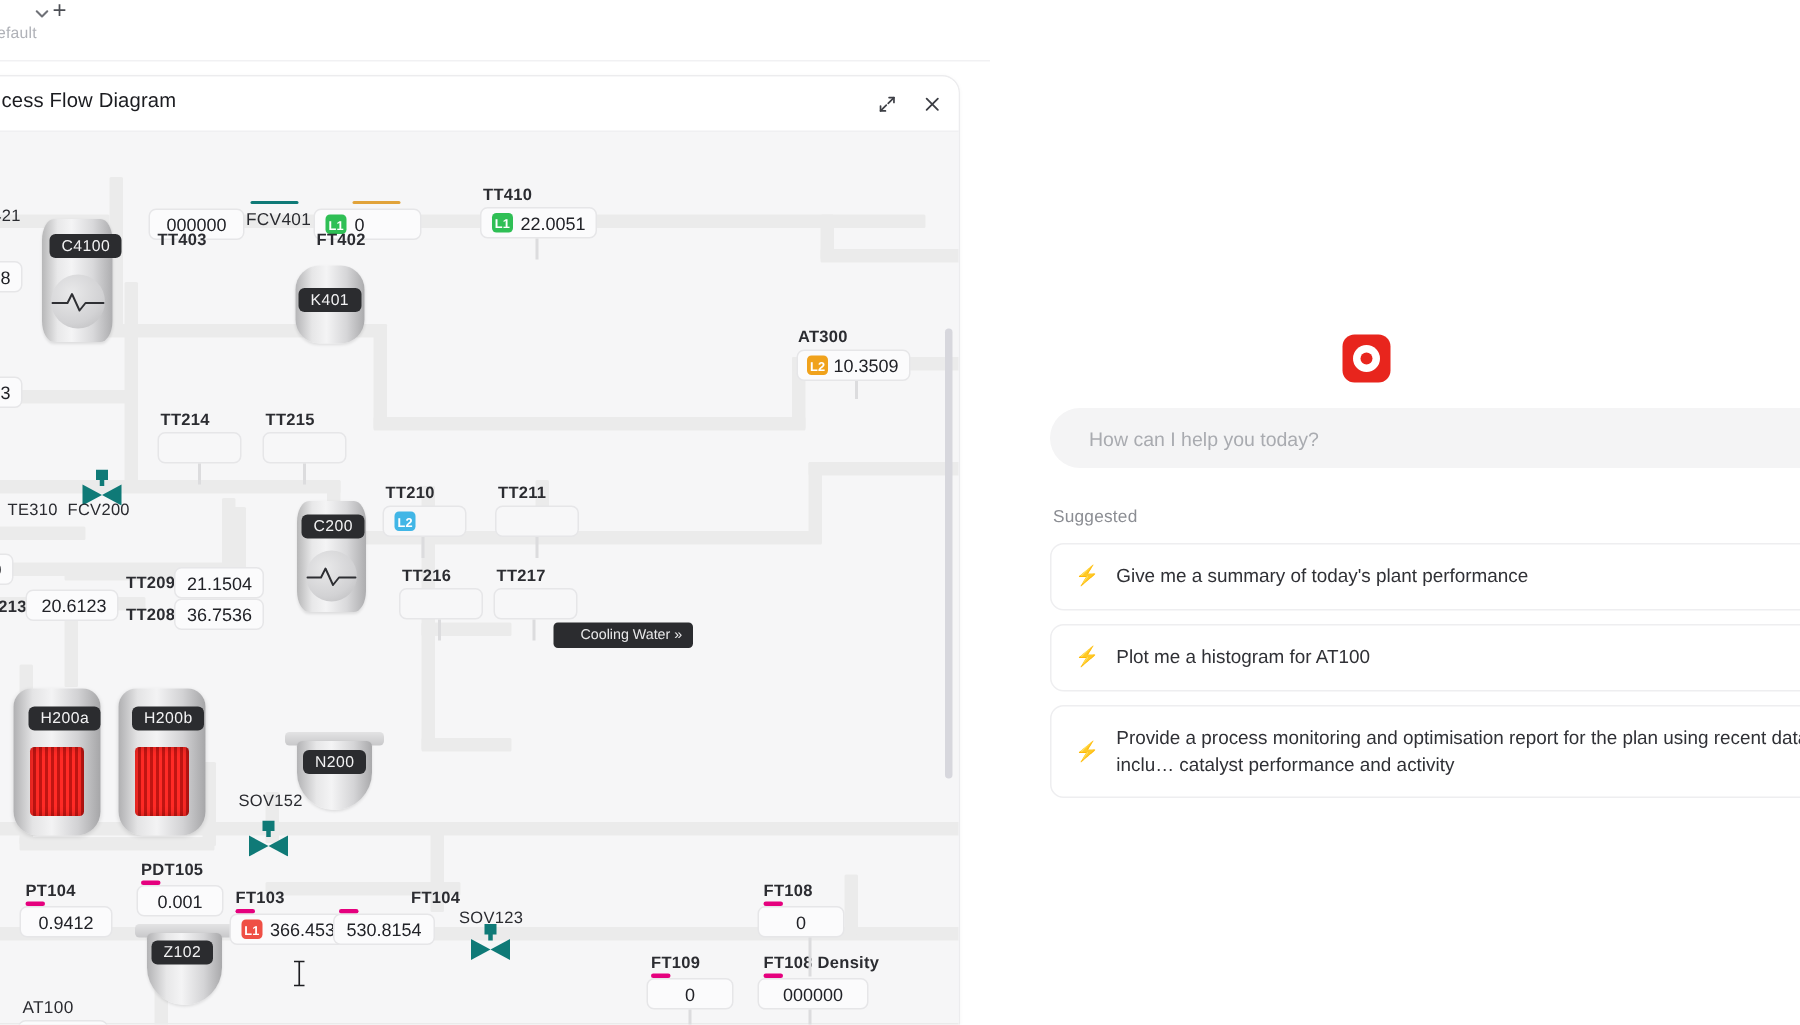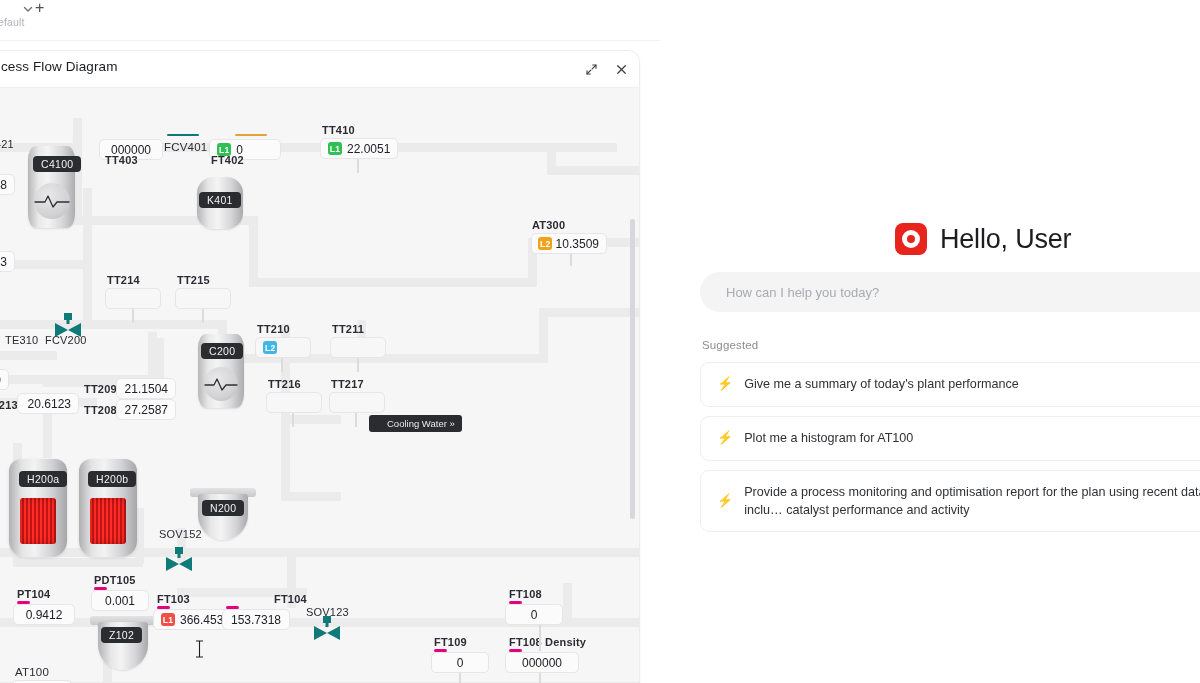--- a/index.html
+++ b/index.html
@@ -439,36 +439,36 @@
 
       <div class="pill-dark" style="left:382px;top:327px;padding-left:18px;">Cooling Water »</div>
 
       <div class="tag" style="left:-2px;top:311px;">TT213</div>
       <div class="ro num" style="left:30px;top:305px;width:62px;">20.6123</div>
 
       <div class="tag" style="left:97px;top:295px;">TT209</div>
       <div class="ro num" style="left:129px;top:290px;width:60px;">21.1504</div>
 
       <div class="tag" style="left:97px;top:316px;">TT208</div>
-      <div class="ro num" style="left:129px;top:311px;width:60px;">27.2587</div>
+      <div class="ro num" style="left:129px;top:311px;width:60px;">36.7536</div>
 
       <div class="tag tag-ul" style="left:30px;top:500px;">PT104</div>
       <div class="ro ctr" style="left:26px;top:516px;width:62px;">0.9412</div>
 
       <div class="tag tag-ul" style="left:107px;top:486px;">PDT105</div>
       <div class="ro ctr" style="left:104px;top:502px;width:58px;">0.001</div>
 
       <div class="tag tag-ul" style="left:170px;top:505px;">FT103</div>
       <div class="ro" style="left:166px;top:521px;width:78px;">
         <span class="badge b-red">L1</span>
         <span>366.4539</span>
       </div>
 
       <div class="tag tag-ul" style="left:239px;top:505px;padding-left:48px;">FT104</div>
-      <div class="ro ctr" style="left:235px;top:521px;width:68px;">153.7318</div>
+      <div class="ro ctr" style="left:235px;top:521px;width:68px;">530.8154</div>
 
       <div class="tag tag-ul" style="left:522px;top:500px;text-align:right;">FT108</div>
       <div class="ro ctr" style="left:518px;top:516px;width:58px;">0</div>
 
       <div class="tag tag-ul" style="left:447px;top:548px;">FT109</div>
       <div class="ro ctr" style="left:444px;top:564px;width:58px;">0</div>
       <div class="tick" style="left:472px;top:585px;height:30px;"></div>
 
       <div class="tag tag-ul" style="left:522px;top:548px;">FT108 Density</div>
       <div class="ro ctr" style="left:518px;top:564px;width:74px;">000000</div>
@@ -491,21 +491,20 @@
   </div>
 
   <div class="chat">
 
     <div class="hello-row">
       <div class="logo-mark">
         <div class="logo-ring">
           <div class="logo-dot"></div>
         </div>
       </div>
-      <div class="hello-text">Hello, User</div>
     </div>
 
     <div class="chat-input">
       <input type="text" placeholder="How can I help you today?" style="">
     </div>
 
     <div class="sugg-label">Suggested</div>
 
     <div class="sugg-list">
       <div class="sugg">

